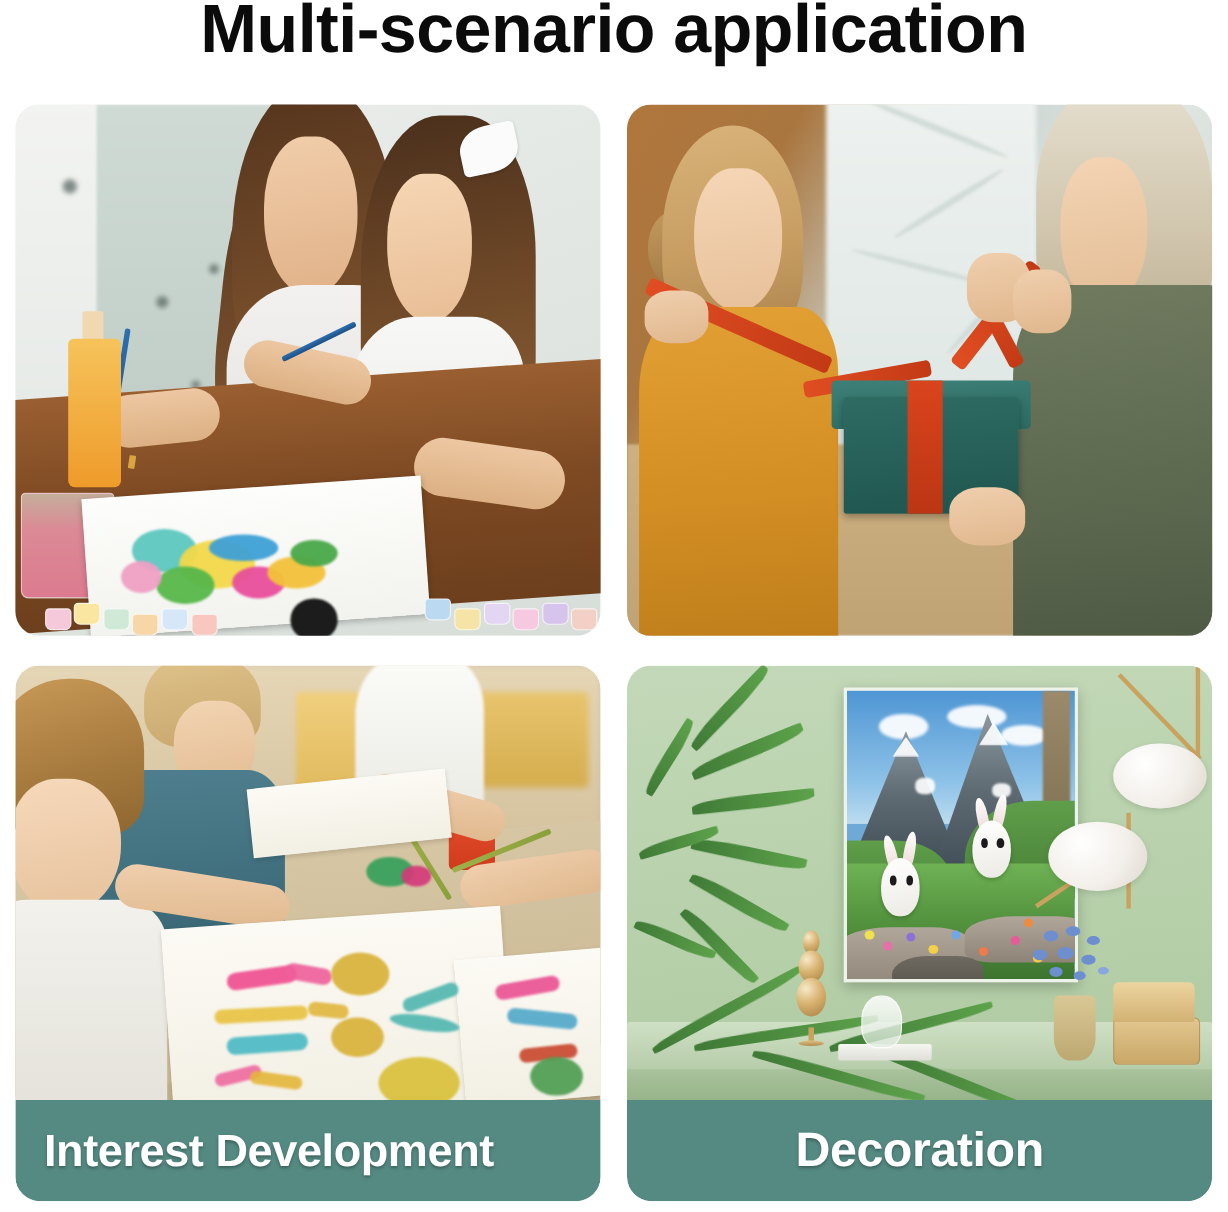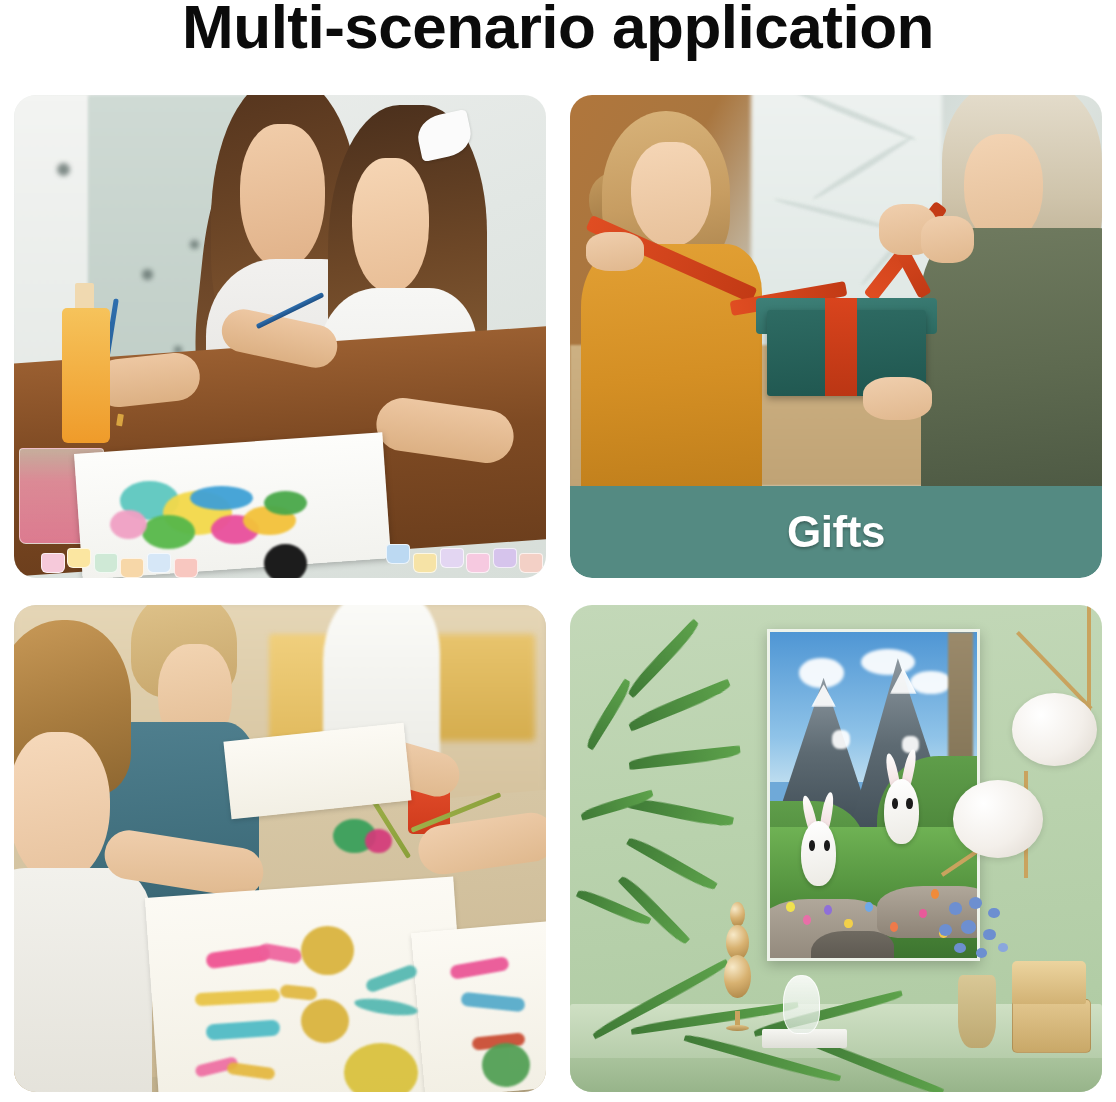--- a/index.html
+++ b/index.html
@@ -341,23 +341,20 @@
         <div class="s2-boxlid"></div>
         <div class="s2-box"></div>
         <div class="s2-ribbon-v"></div>
 
         <div class="s2-hand" style="left:58%; top:28%; width:11%; height:13%;"></div>
         <div class="s2-hand" style="left:66%; top:31%; width:10%; height:12%;"></div>
         <div class="s2-hand" style="left:55%; top:72%; width:13%; height:11%;"></div>
         <div class="s2-hand" style="left:3%;  top:35%; width:11%; height:10%;"></div>
       </div>
     </div>
-    <div class="label-bar align-center">
-      <span class="label-text">Gifts</span>
-    </div>
   </div>
 
   <div class="card">
     <div class="photo">
       <div class="s3">
         <div class="s3-bg-blur"></div>
         <div class="s3-shelf"></div>
         <div class="s3-shelf2"></div>
         <div class="s3-kid3"></div>
         <div class="s3-table"></div>
@@ -397,20 +394,23 @@
         <div class="s3-stroke" style="left:40%; bottom:3%;  width:9%;  height:12px; background:#e4b63a; transform:rotate(8deg);"></div>
         <div class="s3-blob" style="left:62%; bottom:-2%; width:14%; height:12%;  background:#d9c13a;"></div>
         <div class="s3-stroke" style="left:82%; bottom:24%; width:11%; height:14px; background:#ea4f92; transform:rotate(-10deg);"></div>
         <div class="s3-stroke" style="left:84%; bottom:17%; width:12%; height:14px; background:#4fa8c9; transform:rotate(6deg);"></div>
         <div class="s3-stroke" style="left:86%; bottom:9%;  width:10%; height:13px; background:#c8462c; transform:rotate(-6deg);"></div>
         <div class="s3-blob" style="left:88%; bottom:1%;  width:9%;  height:9%;   background:#4f9e52;"></div>
         <div class="s3-blob" style="left:60%; top:44%;    width:8%;  height:7%;   background:#36a05a;"></div>
         <div class="s3-blob" style="left:66%; top:46%;    width:5%;  height:5%;   background:#d43a7a;"></div>
       </div>
     </div>
+    <div class="label-bar align-left">
+      <span class="label-text shrink">Interest Development</span>
+    </div>
   </div>
 
   <div class="card">
     <div class="photo">
       <div class="s4">
         <div class="s4-shelf"></div>
         <div class="s4-shelf-front"></div>
 
         <div class="s4-frame">
           <div class="s4-art">
@@ -508,15 +508,18 @@
         <div class="s4-basket-lid" style="right:3%; bottom:18%; width:14%; height:9%;"></div>
 
         <div class="s4-lamp-wire" style="right:2%;  top:0%;  width:4px; height:22%;"></div>
         <div class="s4-lamp-wire" style="right:2%;  top:21%; width:20%; height:4px; transform:rotate(46deg); transform-origin:right center;"></div>
         <div class="s4-lamp-wire" style="right:14%; top:34%; width:4px; height:22%;"></div>
         <div class="s4-lamp-wire" style="right:14%; top:55%; width:16%; height:4px; transform:rotate(-34deg); transform-origin:left center;"></div>
         <div class="s4-globe" style="right:1%;  top:18%; width:16%; height:15%;"></div>
         <div class="s4-globe" style="right:11%; top:36%; width:17%; height:16%;"></div>
       </div>
     </div>
+    <div class="label-bar align-center">
+      <span class="label-text">Decoration</span>
+    </div>
   </div>
 
 </div>
 
 </body></html>

